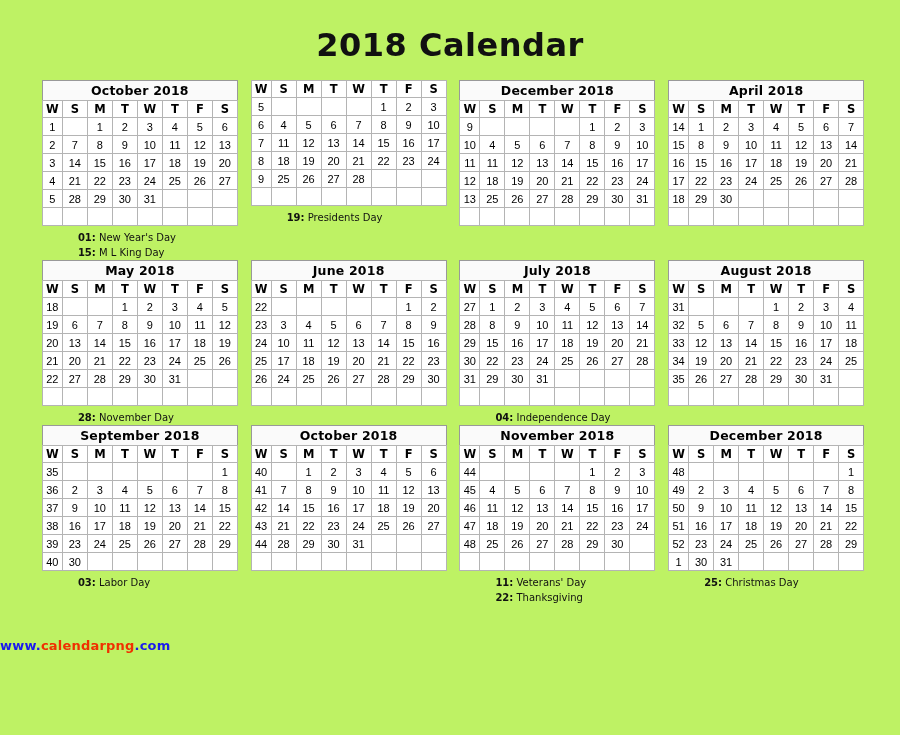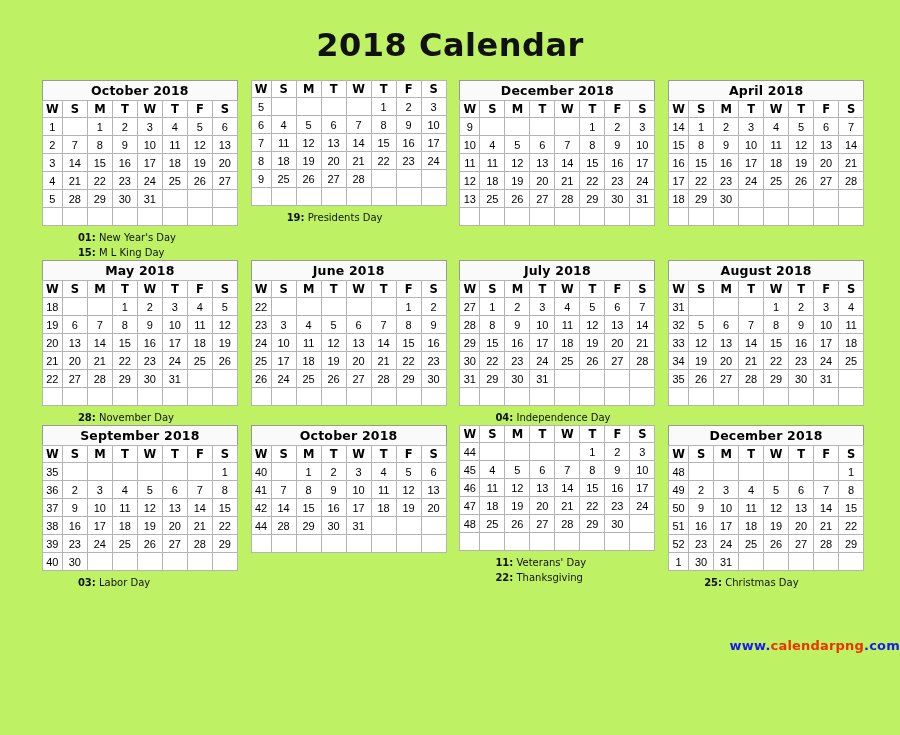--- a/index.html
+++ b/index.html
@@ -115,21 +115,21 @@
     font-weight: bold;
     margin-left: 36px;
   }
 
   
   .footer {
     position: absolute;
     left: 0;
     right: 0;
     top: 638px;
-    text-align: right;
+    text-align: left;
     font-size: 13px;
     font-weight: bold;
     font-family: "DejaVu Sans", sans-serif;
     letter-spacing: 0.2px;
   }
   .footer .blue { color: #1a1aee; }
   .footer .red  { color: #f03000; }
 </style>
 </head>
 <body>
@@ -909,20 +909,30 @@
               <td class="wk">42</td>
               <td class="sun">14</td>
               <td class="day">15</td>
               <td class="day">16</td>
               <td class="day">17</td>
               <td class="day">18</td>
               <td class="day">19</td>
               <td class="sat">20</td>
             </tr>
             <tr>
+              <td class="wk">43</td>
+              <td class="sun">21</td>
+              <td class="day">22</td>
+              <td class="day">23</td>
+              <td class="day">24</td>
+              <td class="day">25</td>
+              <td class="day">26</td>
+              <td class="sat">27</td>
+            </tr>
+            <tr>
               <td class="wk">44</td>
               <td class="sun">28</td>
               <td class="day">29</td>
               <td class="day">30</td>
               <td class="day">31</td>
               <td class="empty"></td>
               <td class="empty"></td>
               <td class="empty"></td>
             </tr>
             <tr>
@@ -933,20 +943,21 @@
               <td class="empty"></td>
               <td class="empty"></td>
               <td class="empty"></td>
               <td class="empty"></td>
             </tr>
           </tbody>
         </table>
       </div>
       <div class="month-block">
         <table class="month">
+          <caption class="month-title">November 2018</caption>
           <thead>
             <tr>
               <th class="h-wk">W</th>
               <th class="h-sun">S</th>
               <th class="h-day">M</th>
               <th class="h-day">T</th>
               <th class="h-day">W</th>
               <th class="h-day">T</th>
               <th class="h-day">F</th>
               <th class="h-sat">S</th>

